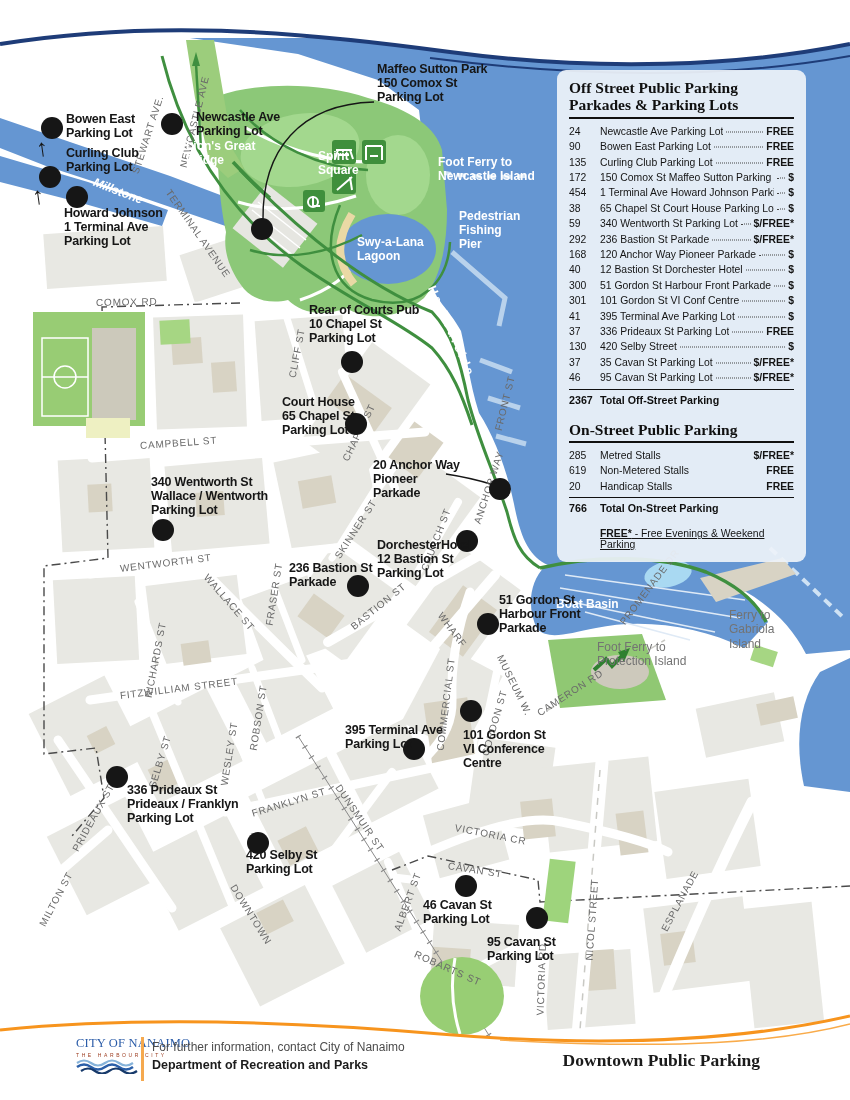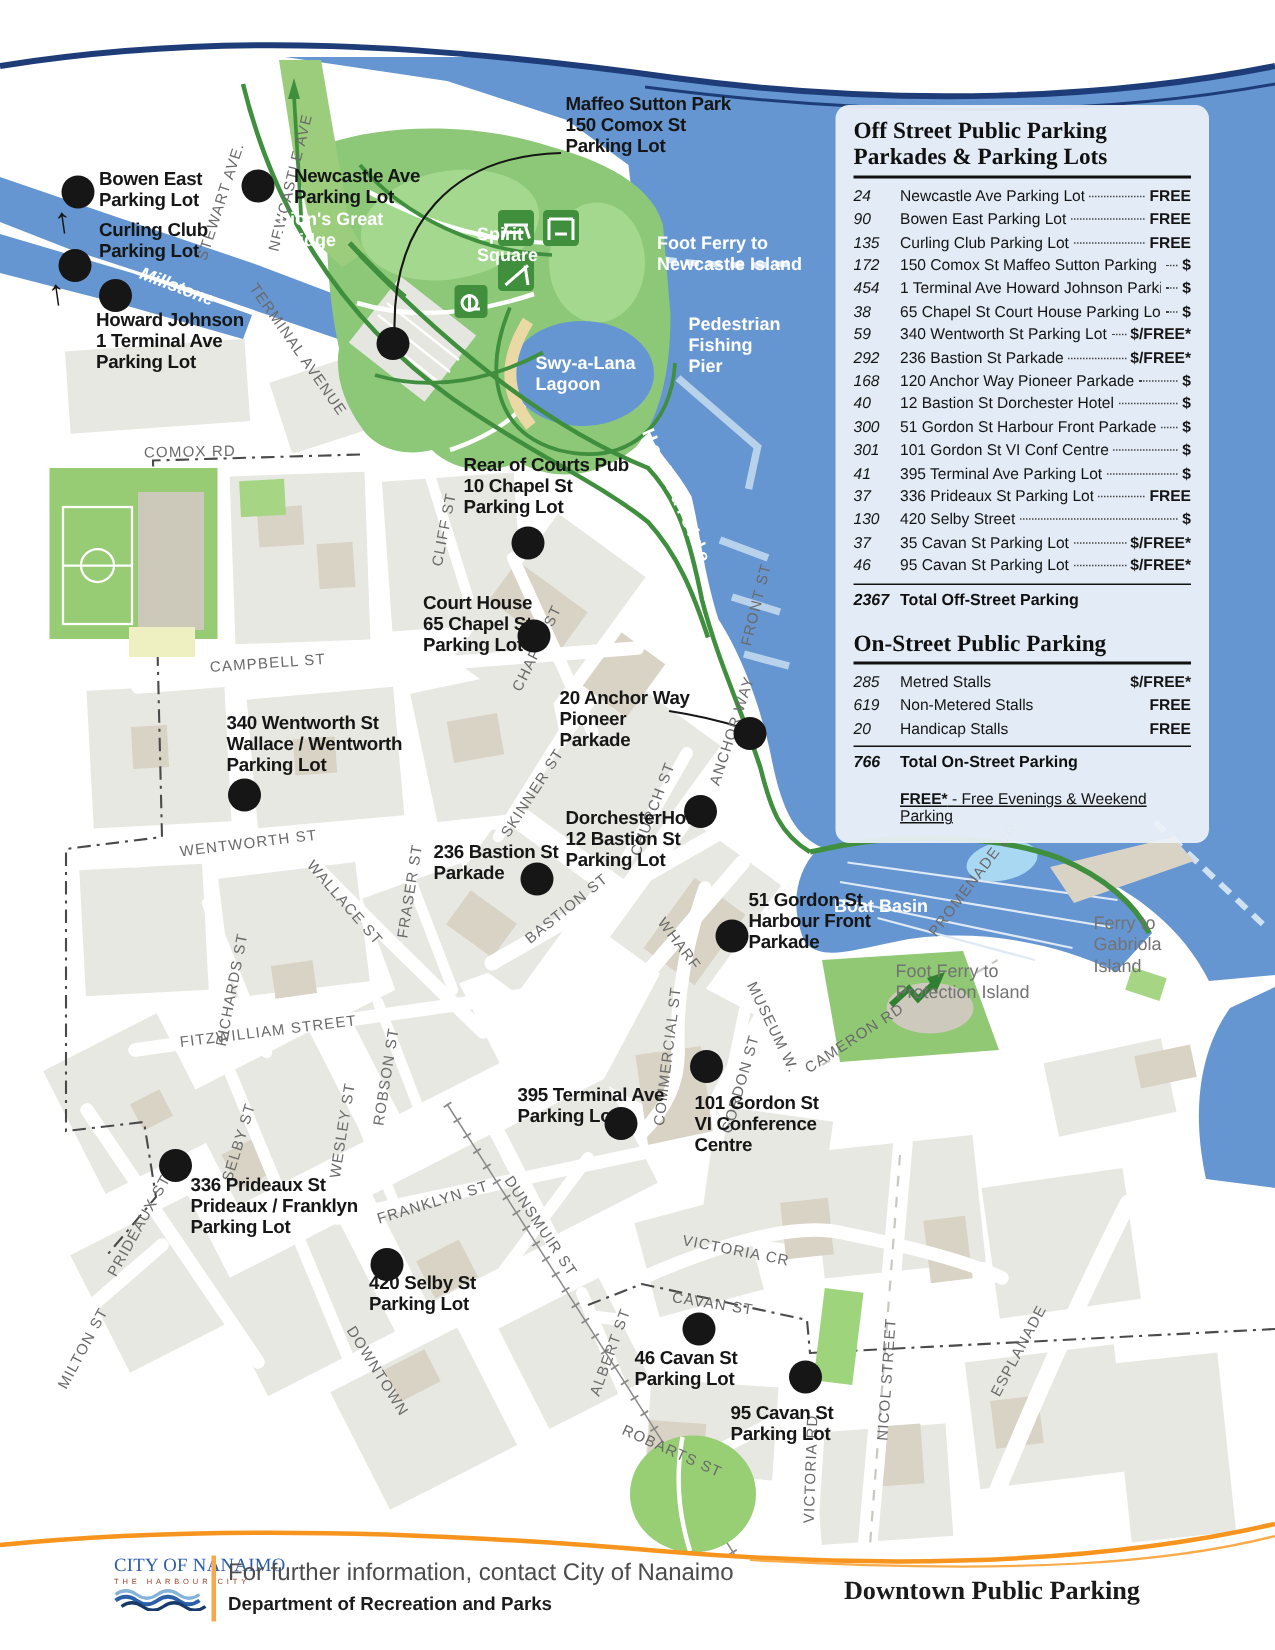--- a/index.html
+++ b/index.html
@@ -16,38 +16,38 @@
   .wl{position:absolute;z-index:4;font-weight:700;font-size:12px;line-height:1.15;color:#fff;
       white-space:pre-line;transform-origin:0 0;}
   .gl{position:absolute;z-index:4;font-size:12px;line-height:1.2;color:#737373;white-space:pre-line;}
   .arrow{position:absolute;z-index:5;font-size:24px;font-weight:700;color:#161616;transform:rotate(-8deg);}
   
   .legend{position:absolute;z-index:7;left:557px;top:70px;width:249px;box-sizing:border-box;
           padding:9px 12px 12px;background:rgba(237,242,249,0.93);border-radius:9px;}
   .lg-head{font-family:"Liberation Serif",serif;font-weight:700;font-size:15.5px;line-height:1.12;
            color:#101010;border-bottom:2px solid #101010;padding-bottom:3px;margin-bottom:5px;}
   .lg-row{display:flex;align-items:baseline;font-size:10.4px;line-height:15.4px;color:#141414;}
-  .lg-n{flex:0 0 31px;font-style:italic;}
+  .lg-n{flex:0 0 31px;}
   .lg-name{flex:0 1 auto;white-space:nowrap;overflow:hidden;}
   .lg-dots{flex:1;min-width:8px;border-bottom:1.3px dotted #444;margin:0 3px;transform:translateY(-2.5px);}
   .lg-dots.off{border-bottom:none;}
   .lg-p{font-weight:700;white-space:nowrap;}
   .lg-total{display:flex;font-weight:700;font-size:10.7px;line-height:16px;color:#101010;
             border-top:1.6px solid #101010;margin-top:3px;padding-top:2px;}
   .lg-gap{height:13px;}
   .lg-note{font-size:10.4px;color:#141414;margin-top:12px;padding-left:31px;text-decoration:underline;}
   .lg-note b{font-weight:700;}
   
   .f-logo{position:absolute;z-index:8;left:76px;top:1036px;width:70px;}
   .f-logo-name{font-family:"Liberation Serif",serif;font-size:12.5px;color:#2b5ca8;
                letter-spacing:0.2px;white-space:nowrap;}
   .f-logo-sub{font-size:5px;letter-spacing:2.6px;color:#9c3b1e;white-space:nowrap;margin-top:1px;}
   .f-div{position:absolute;z-index:8;left:141px;top:1037px;width:2.5px;height:44px;background:#f5a94f;}
   .f-info{position:absolute;z-index:8;left:152px;top:1040px;}
-  .f-info1{font-size:16px;color:#4c4c4c;}
+  .f-info1{font-size:12px;color:#4c4c4c;}
   .f-info2{font-size:12.5px;font-weight:700;color:#1c1c1c;margin-top:4px;}
   .f-title{position:absolute;z-index:8;left:540px;top:1050px;width:220px;text-align:right;
            font-family:"Liberation Serif",serif;font-size:17.5px;font-weight:600;color:#1a1a1a;}
 </style>
 </head>
 <body>
 
 <div class="page">
 
 <svg class="msvg" width="850" height="1100" viewBox="0 0 850 1100">

